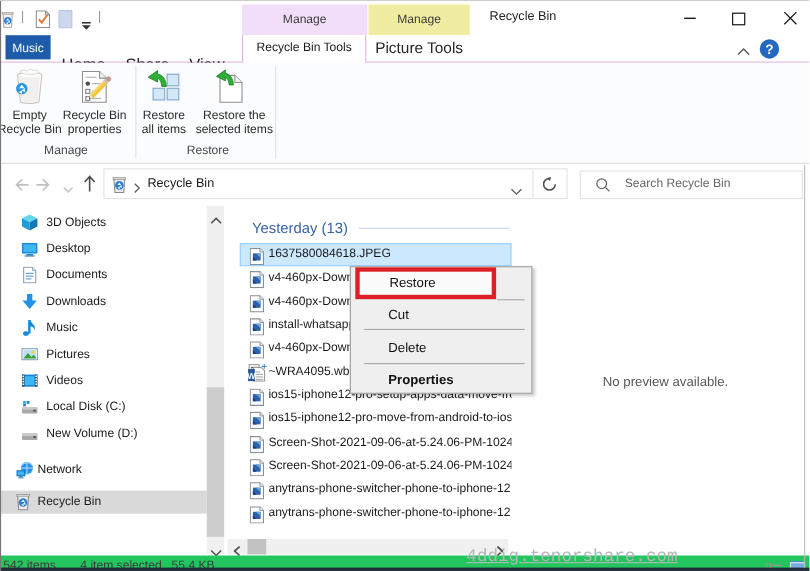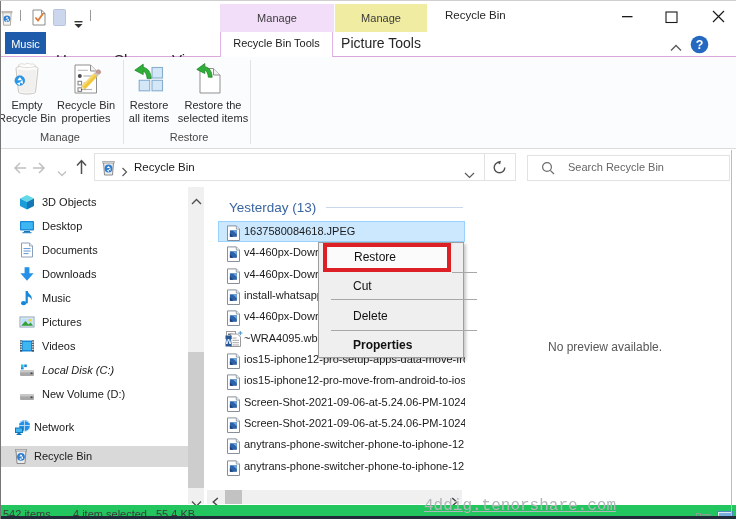--- a/index.html
+++ b/index.html
@@ -49,21 +49,21 @@
 #noprev { left:548px; top:340px; font-size:12px; color:#575757; }
 
 #statusbar { left:0; top:505px; width:736px; height:14px; background:#22c55e; font-size:11px; color:#3c3c3c; }
 #darkstrip { left:0; top:516.4px; width:736px; height:2.6px; background:#222c38; }
 #watermark { left:0; top:497px; width:616px; text-align:right; font-family:"Liberation Mono",monospace; font-size:16px; color:#b2b6b9;text-decoration:underline; }
 
 #bl { left:0; top:0; width:1px; height:519px; background:#767676; }
 #br { left:731px; top:150px; width:1px; height:366px; background:#bdbdbd; }
 #bt { left:0; top:0; width:736px; height:1px; background:#cfcfcf; }
 
-#cmenu { left:318px; top:242px; width:146px; height:116px; background:#efefef; border:1px solid #9e9e9e; box-shadow:2px 2px 3px rgba(0,0,0,0.22); }
+#cmenu { left:318px; top:242px; width:166px; height:116px; background:#efefef; border:1px solid #9e9e9e; box-shadow:2px 2px 3px rgba(0,0,0,0.22); }
 .mi { position:absolute; left:34px; font-size:12px; color:#111; }
 .msep { position:absolute; left:12px; width:146px; height:1px; background:#a8a8a8; }
 #redbox { left:323px; top:243px; width:128px; height:28.5px; border:4px solid #dc2025; background:#fbfbfb; }
 </style>
 </head>
 <body>
 
 <div class="abs" id="titlebar"></div>
 <div class="abs" id="qat-recycle" style="left:1px;top:9px;"><svg width="12" height="17" viewBox="0 0 12 17">
   <path d="M1.8 3.6 L10.2 3.6 L9.4 16.2 L2.6 16.2 Z" fill="#f4f3f1" stroke="#a8a29a" stroke-width="0.9"></path>
@@ -265,21 +265,21 @@
         <rect x="1.4" y="5.8" width="1.4" height="1.4" fill="#fff"></rect>
         <rect x="1.4" y="8.2" width="1.4" height="1.4" fill="#fff"></rect>
         <rect x="1.4" y="10.6" width="1.4" height="1.4" fill="#fff"></rect>
   <rect x="13.2" y="3.4" width="1.4" height="1.4" fill="#fff"></rect>
         <rect x="13.2" y="5.8" width="1.4" height="1.4" fill="#fff"></rect>
         <rect x="13.2" y="8.2" width="1.4" height="1.4" fill="#fff"></rect>
         <rect x="13.2" y="10.6" width="1.4" height="1.4" fill="#fff"></rect>
 </svg></span>
     <span class="lbl">Videos</span>
   </div>
-<div class="nav" style="top:359px;font-style:italic;">
+<div class="nav" style="top:359px;">
     <span class="ic"><svg width="16" height="16" viewBox="0 0 16 16">
   <rect x="1" y="8" width="14" height="6" rx="1" fill="#a8a8a8"></rect>
   <rect x="1" y="8" width="14" height="2.4" fill="#c8c8c8"></rect>
   <rect x="11.5" y="10.5" width="2" height="1.6" fill="#404040"></rect>
   <rect x="2" y="2.5" width="2.6" height="2.6" fill="#28c0d8"></rect>
   <rect x="5.2" y="2.5" width="2.6" height="2.6" fill="#1788d8"></rect>
   <rect x="2" y="5.2" width="2.6" height="2.2" fill="#1788d8"></rect>
 </svg></span>
     <span class="lbl">Local Disk (C:)</span>
   </div>

